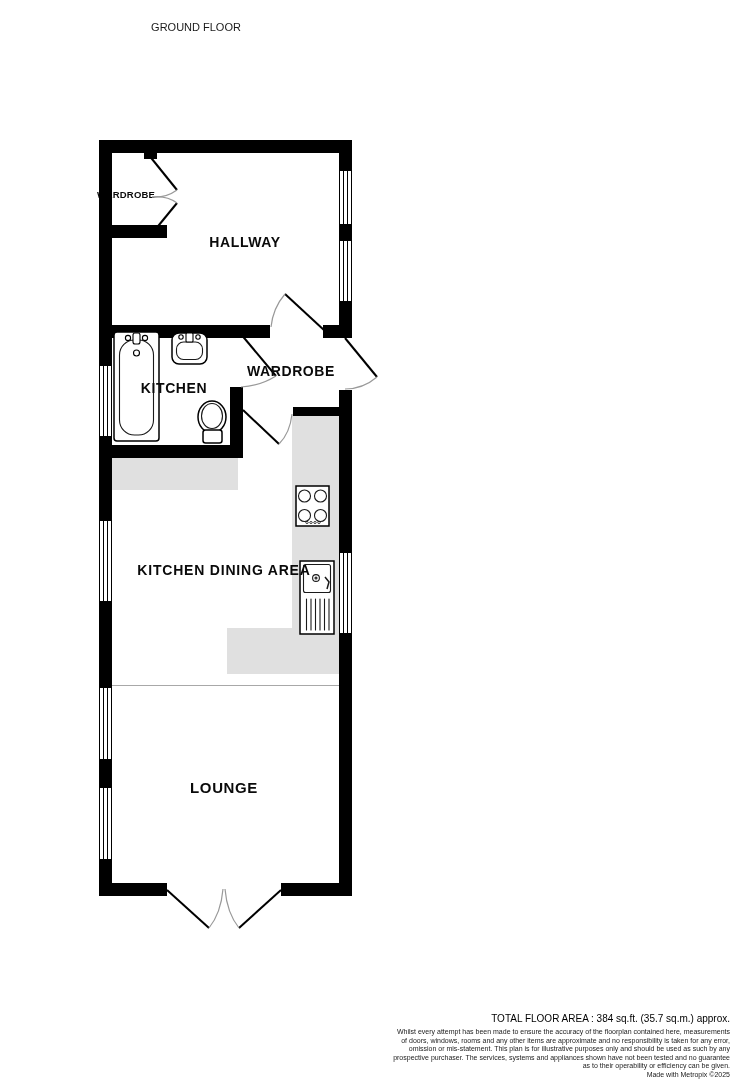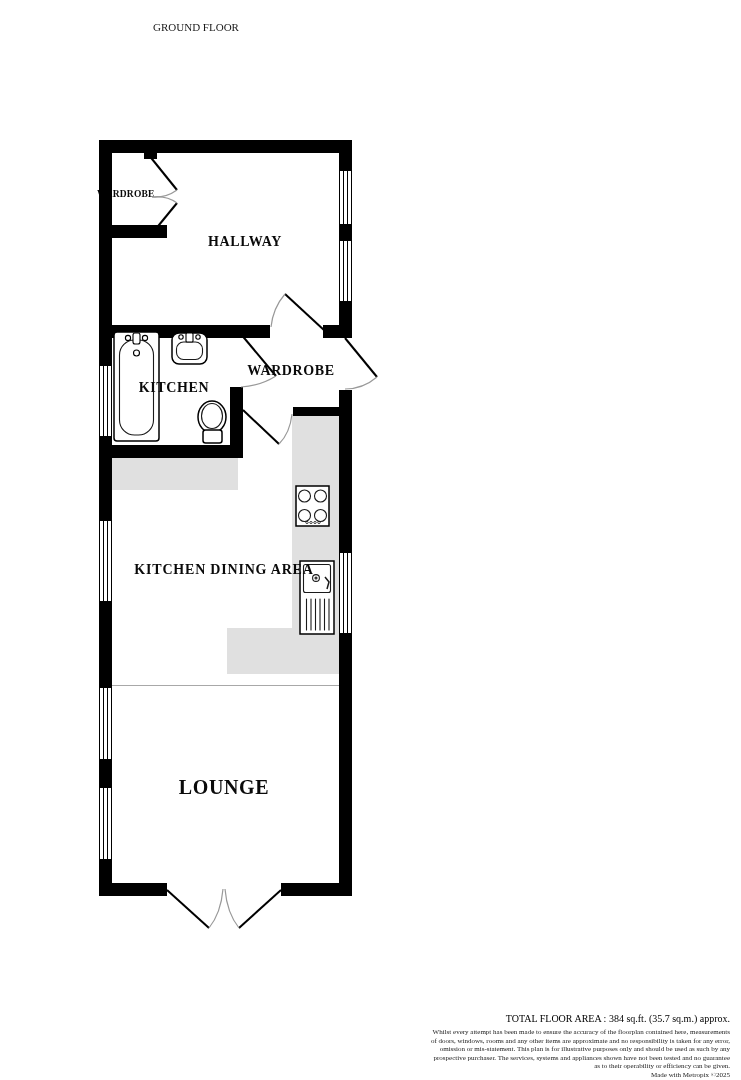--- a/index.html
+++ b/index.html
@@ -1,28 +1,28 @@
 <!DOCTYPE html>
 <html><head>
 <meta charset="utf-8">
 <style>
   html,body{margin:0;padding:0;background:#fff;}
   .canvas{position:relative;width:741px;height:1080px;background:#fff;overflow:hidden;
-          font-family:Liberation Serif, serif;}
+          font-family:Liberation Sans, sans-serif;}
   .hdr{position:absolute;left:46px;top:21px;width:300px;text-align:center;z-index:6;
        color:#1a1a1a;font-size:11px;line-height:13px;}
   .wall{position:absolute;background:#000;z-index:3;}
   .window-v{position:absolute;z-index:3;border-top:1px solid #000;border-bottom:1px solid #000;
     background:linear-gradient(90deg,#000 0 1px,#fff 1px 4px,#000 4px 5px,#fff 5px 8px,#000 8px 9px,#fff 9px 12px,#000 12px 13px);}
   .counter{position:absolute;background:#e0e0e0;z-index:1;}
   .divider{position:absolute;background:#a8a8a8;z-index:1;}
   .overlay{position:absolute;left:0;top:0;z-index:4;}
   .room-label{position:absolute;transform:translate(-50%,-50%);font-weight:700;font-size:14px;
       letter-spacing:.6px;color:#0a0a0a;white-space:nowrap;z-index:5;}
-  .room-label.lg{font-size:20px;}
+  .room-label.lg{font-size:15px;}
   .room-label.sm{font-size:9.5px;letter-spacing:.2px;transform:none;z-index:2;}
   .leaf{stroke:#000;stroke-width:2;}
   .arc{stroke:#999;stroke-width:1.2;fill:none;}
   .fix{fill:#fff;stroke:#000;stroke-width:1.5;}
   .fin{fill:none;stroke:#1a1a1a;stroke-width:1.1;}
   .ftr{position:absolute;left:330px;top:1013px;width:400px;text-align:right;z-index:6;color:#111;}
   .ftr .total{font-size:10px;margin-bottom:4px;color:#000;}
   .ftr .disc{font-size:7px;line-height:8.6px;color:#222;}
 </style>
 </head>

